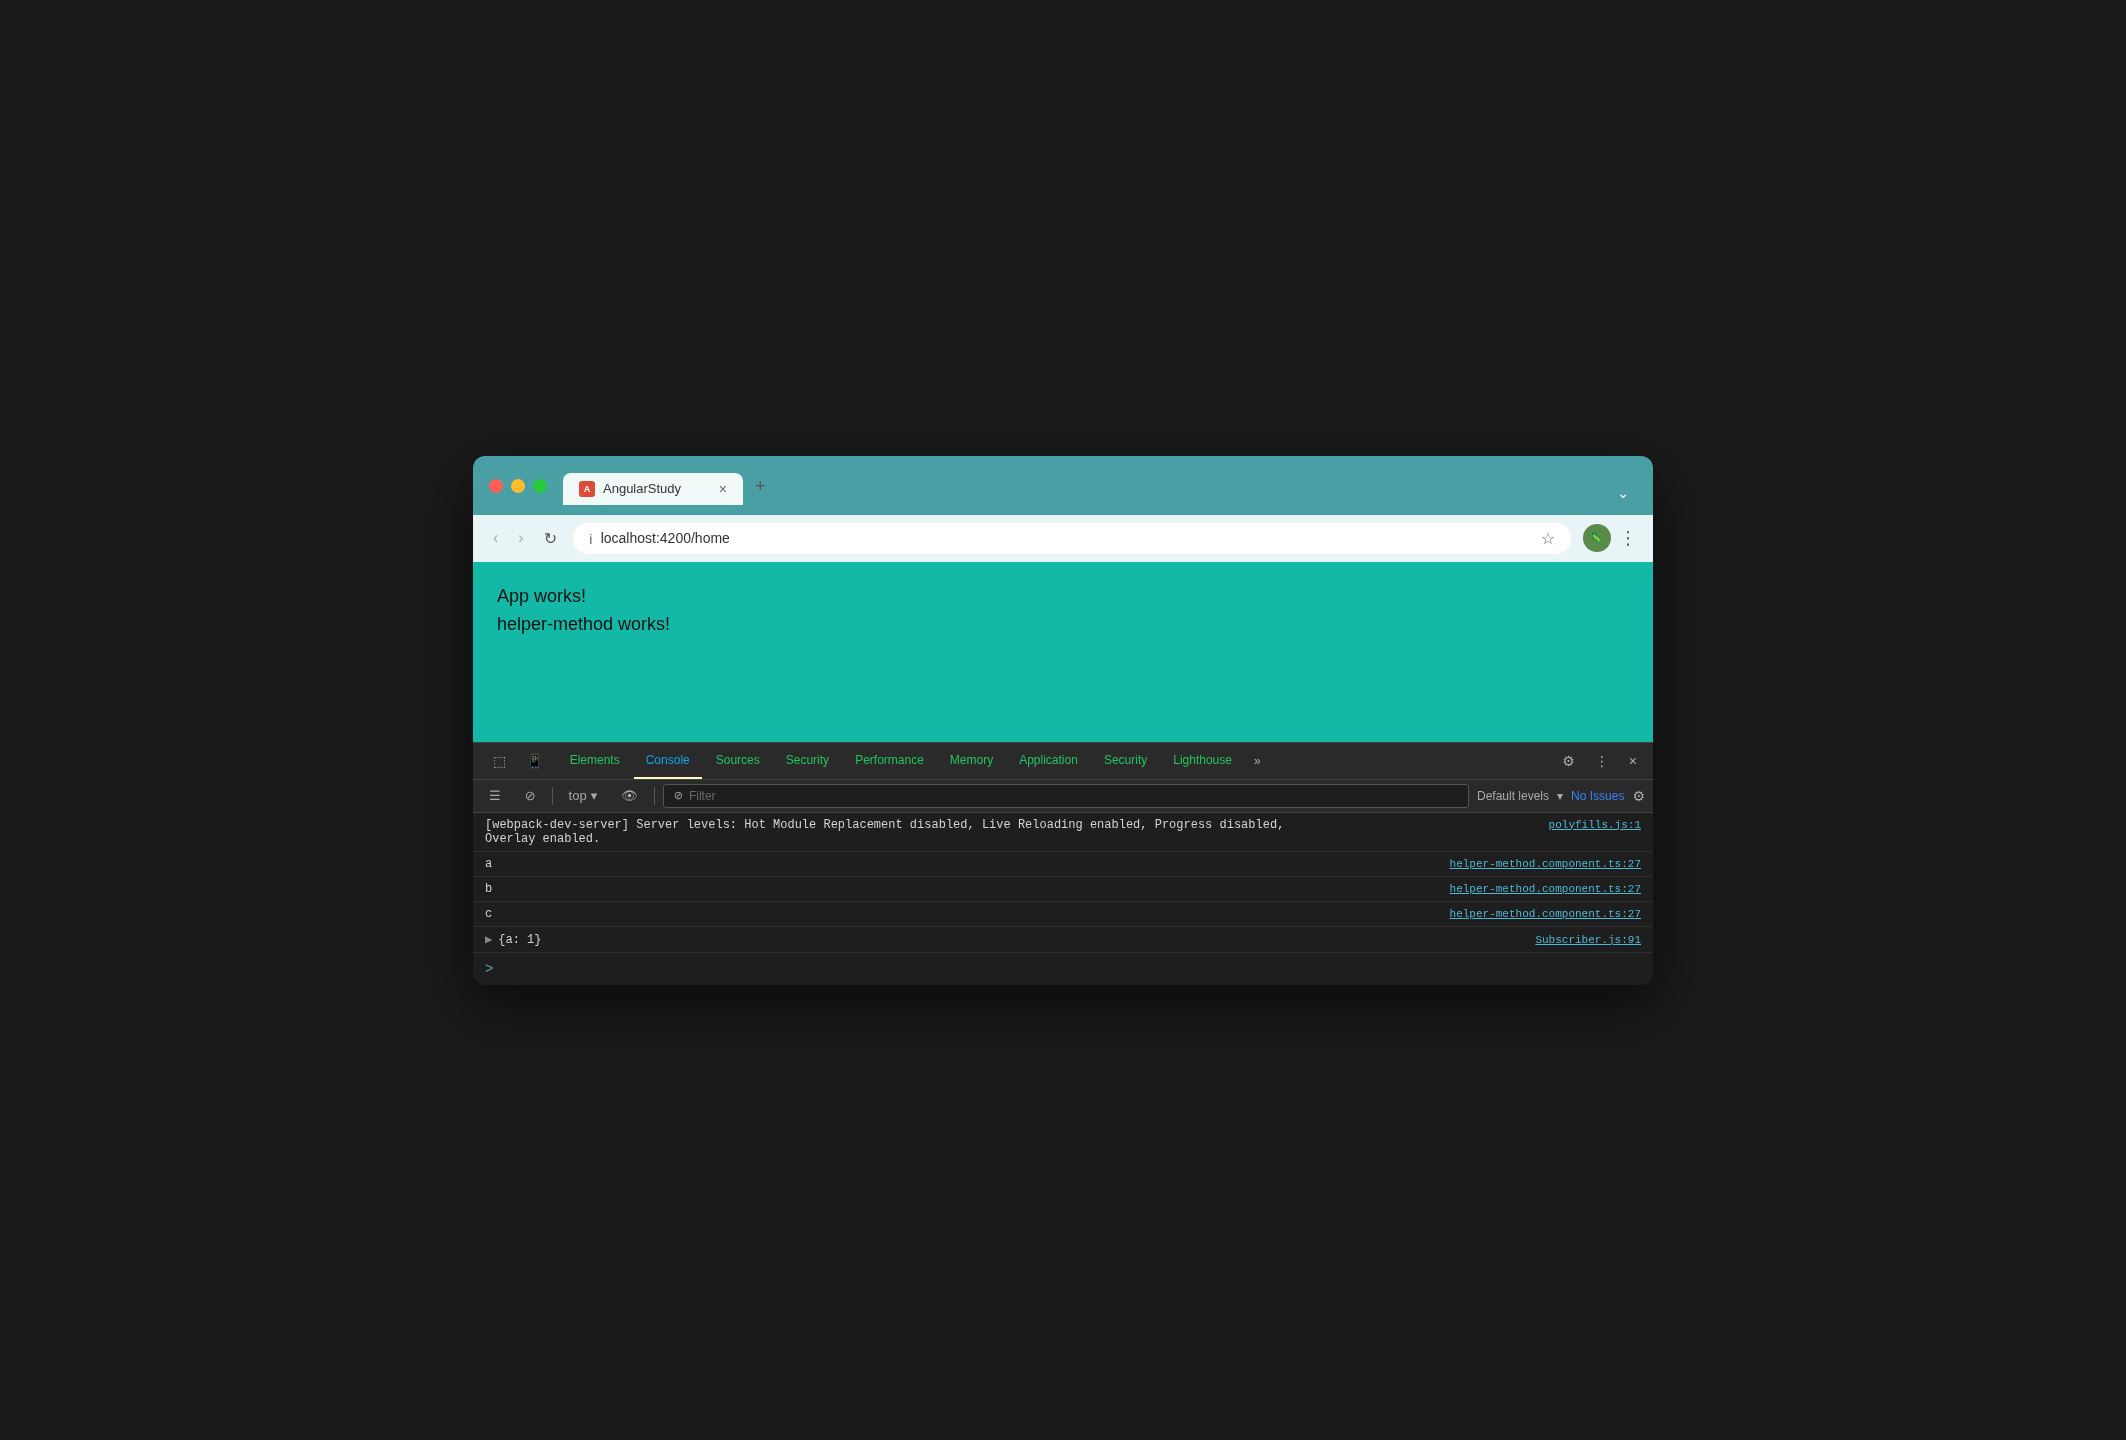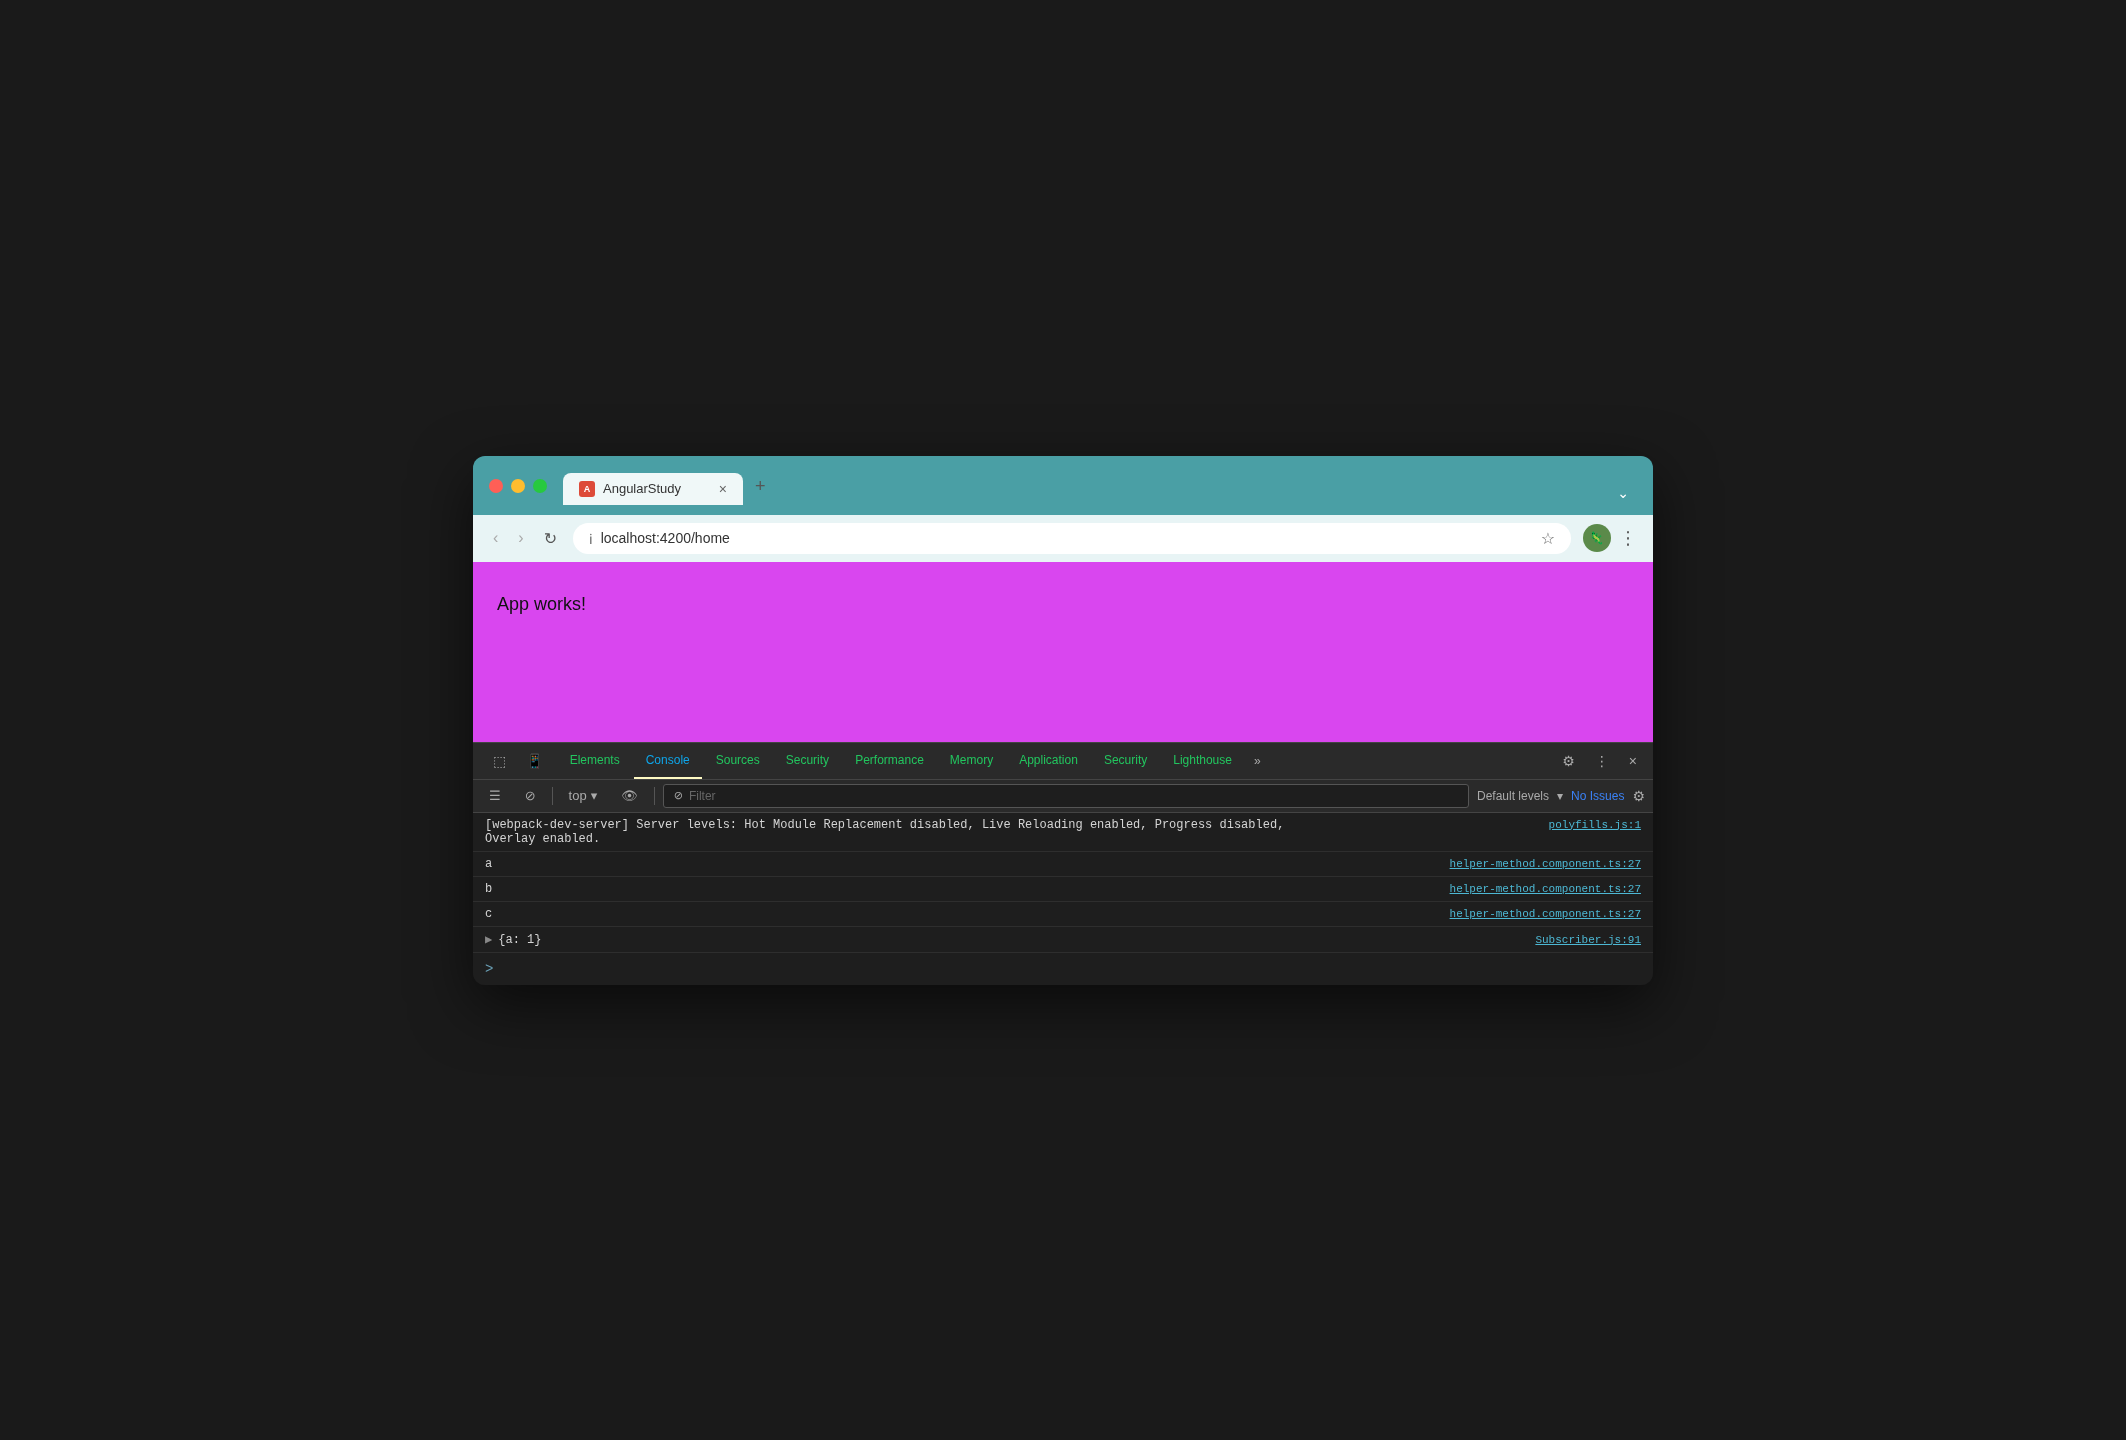--- a/index.html
+++ b/index.html
@@ -150,22 +150,22 @@
       color: white;
       font-size: 12px;
     }
     .menu-dots {
       color: #555;
       font-size: 18px;
       cursor: pointer;
     }
     
     .page-content {
-      background: #d946ef;
-      padding: 28px 24px;
+      background: #14b8a6;
+      padding: 20px 24px;
       min-height: 180px;
     }
     .page-text {
       font-size: 18px;
       color: #111;
       line-height: 1.6;
     }
     
     .devtools {
       background: #1e1e1e;
@@ -372,20 +372,21 @@
       <span class="url-star">☆</span>
     </div>
     <div class="browser-menu-area">
       <div class="avatar">🦎</div>
       <span class="menu-dots">⋮</span>
     </div>
   </div>
 
   <div class="page-content">
     <div class="page-text">App works!</div>
+    <div class="page-text">helper-method works!</div>
   </div>
 
   <div class="devtools">
 
     <div class="devtools-toolbar">
       <div class="devtools-icons devtools-top-icons">
         <span class="dt-icon">⬚</span>
         <span class="dt-icon">📱</span>
       </div>
       <div class="devtools-tab">

